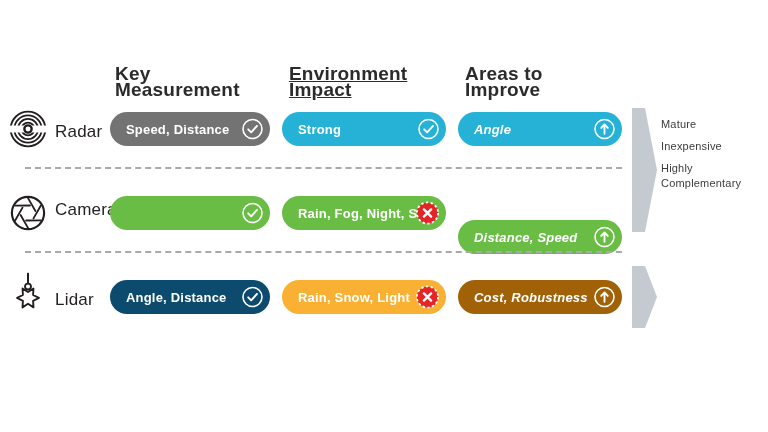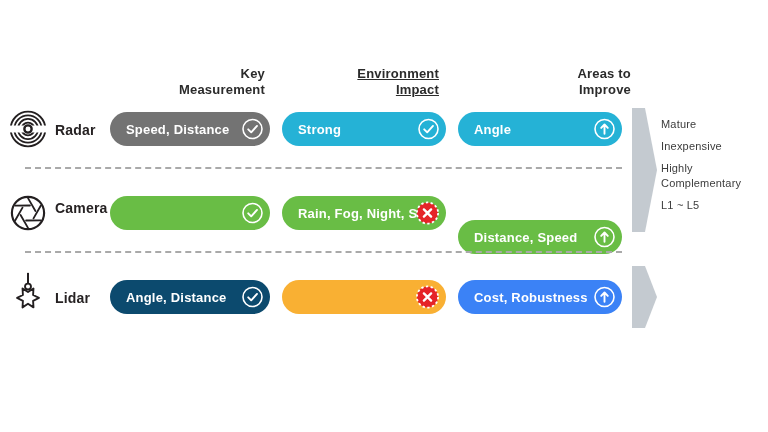--- a/index.html
+++ b/index.html
@@ -2,38 +2,38 @@
 <html><head>
 <meta charset="utf-8">
 <style>
   html,body{margin:0;padding:0;background:#ffffff;}
   .canvas{
     position:relative;width:768px;height:432px;background:#ffffff;overflow:hidden;
     font-family:"Liberation Sans",sans-serif;color:#2b2b2b;
   }
   
   .col-header{
-    position:absolute;top:66px;width:150px;text-align:right;
-    font-size:13px;font-weight:700;line-height:16px;color:#2b2b2b;
+    position:absolute;top:66px;width:150px;text-align:left;
+    font-size:19px;font-weight:700;line-height:16px;color:#2b2b2b;
     white-space:pre-line;letter-spacing:.2px;
   }
-  .ch1{left:115px;} .ch2{left:289px;text-decoration:underline;} .ch3{left:481px;}
+  .ch1{left:115px;} .ch2{left:289px;text-decoration:underline;} .ch3{left:465px;}
 
   
   .sensor-icon{position:absolute;}
   .sensor-label{
-    position:absolute;font-size:14px;font-weight:700;color:#262223;letter-spacing:.2px;
+    position:absolute;font-size:17px;font-weight:400;color:#262223;letter-spacing:.2px;
   }
 
   
   .pill{
     position:absolute;height:34px;border-radius:17px;
     display:flex;align-items:center;box-sizing:border-box;padding:0 36px 0 16px;
   }
-  .c1{left:110px;width:160px;} .c2{left:282px;width:164px;} .c3{left:458px;width:164px;}
+  .c1{left:110px;width:160px;} .c2{left:282px;width:164px;} .c3{left:458px;width:164px;font-style:italic;}
   .r1{top:112px;} .r2{top:196px;} .r3{top:280px;}
   .pill-text{
     color:#ffffff;font-size:13px;font-weight:700;letter-spacing:.2px;white-space:nowrap;
   }
   .badge{position:absolute;right:6px;top:50%;transform:translateY(-50%);}
 
   
   .dash{
     position:absolute;left:25px;width:597px;height:0;border-top:2px dashed #a9a9a9;
   }
@@ -151,38 +151,38 @@
   </svg>
   <div class="sensor-label" style="left:55px;top:290px">Lidar</div>
 
   <div class="pill c1 r3" style="background-color: #0c4a6e;">
     <span class="pill-text">Angle, Distance</span>
     <svg class="badge" width="23" height="23" viewBox="0 0 23 23">
         <use href="#icon-check"></use>
       </svg>
   </div>
   <div class="pill c2 r3" style="background-color: rgb(249, 176, 51);">
+    <span class="pill-text">Rain, Snow, Light</span>
     <svg class="badge" width="25" height="25" viewBox="0 0 25 25">
         <use href="#icon-x"></use>
       </svg>
   </div>
-  <div class="pill c3 r3" style="background-color: #3b82f6;">
+  <div class="pill c3 r3" style="background-color: #a16207;">
     <span class="pill-text">Cost, Robustness</span>
     <svg class="badge" width="23" height="23" viewBox="0 0 23 23">
         <use href="#icon-arrow-up"></use>
       </svg>
   </div>
 
   <svg class="bracket" style="top:108px" width="26" height="124" viewBox="0 0 26 124">
     <polygon points="0,0 13,0 25,62 13,124 0,124" fill="#c4cad0"></polygon>
   </svg>
   <div class="annotation a1">
     <div class="ann-line">Mature</div>
     <div class="ann-line">Inexpensive</div>
     <div class="ann-line">Highly Complementary</div>
-    <div class="ann-line">L1 ~ L5</div>
   </div>
 
   <svg class="bracket" style="top:266px" width="26" height="62" viewBox="0 0 26 62">
     <polygon points="0,0 13,0 25,31 13,62 0,62" fill="#c4cad0"></polygon>
   </svg>
 
 </div>
 
 </body></html>

